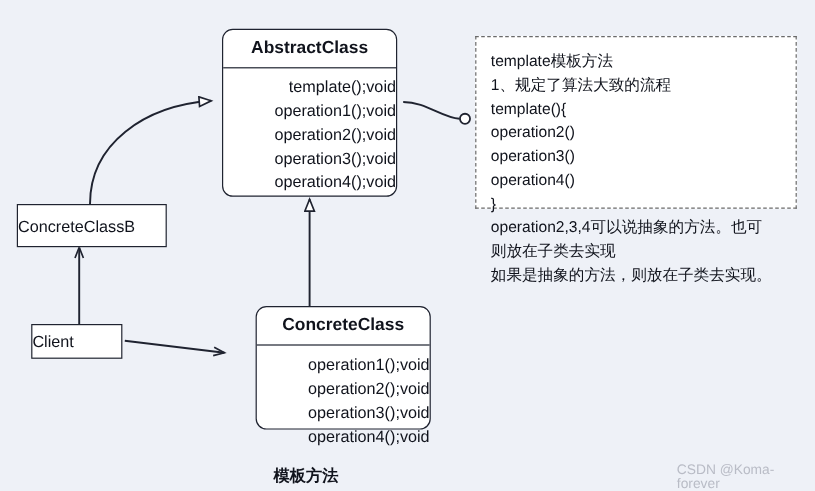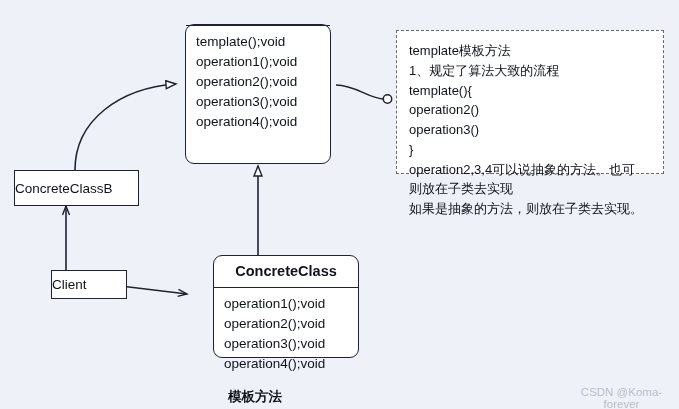--- a/index.html
+++ b/index.html
@@ -46,20 +46,21 @@
     padding: 7px 4px 7px 4px;
     line-height: 1.15;
   }
   .node-divider {
     height: 1.4px;
     background: #1f2330;
     width: 100%;
   }
   .node-body {
     padding: 6px 0 7px 10px;
+    text-align: right;
   }
   .node-body div {
     font-size: 13.5px;
     color: #10131c;
     line-height: 1.47;
     white-space: nowrap;
   }
   .plain-node {
     position: absolute;
     background: #ffffff;
@@ -116,20 +117,21 @@
 
     <path d="M66,270 L66,206" fill="none" stroke="#1f2330" stroke-width="1.6" marker-end="url(#arrowOpen)"></path>
 
     <path d="M104,284 L187,294" fill="none" stroke="#1f2330" stroke-width="1.6" marker-end="url(#arrowOpen)"></path>
 
     <path d="M336,85 C355,85 368,98 383,99" fill="none" stroke="#1f2330" stroke-width="1.6"></path>
     <circle cx="387.5" cy="99" r="4.2" fill="#ffffff" stroke="#1f2330" stroke-width="1.5"></circle>
   </svg>
 
   <div class="node rounded" style="left:185px; top:24px; width:146px; height:140px;">
+    <div class="node-title">AbstractClass</div>
     <div class="node-divider"></div>
     <div class="node-body">
       <div>template();void</div>
       <div>operation1();void</div>
       <div>operation2();void</div>
       <div>operation3();void</div>
       <div>operation4();void</div>
     </div>
   </div>
 
@@ -141,33 +143,34 @@
       <div>operation2();void</div>
       <div>operation3();void</div>
       <div>operation4();void</div>
     </div>
   </div>
 
   <div class="plain-node" style="left:14px; top:170px; width:125px; height:36px;">
     <span>ConcreteClassB</span>
   </div>
 
-  <div class="plain-node" style="left:26px; top:270px; width:76px; height:29px;margin-left:25px;">
+  <div class="plain-node" style="left:26px; top:270px; width:76px; height:29px;">
     <span>Client</span>
   </div>
 
   <div class="note" style="left:396px; top:30px; width:268px; height:144px;">
     <div>template模板方法</div>
     <div>1、规定了算法大致的流程</div>
     <div>template(){</div>
     <div>operation2()</div>
     <div>operation3()</div>
+    <div>operation4()</div>
     <div>}</div>
     <div>operation2,3,4可以说抽象的方法。也可</div>
     <div>则放在子类去实现</div>
     <div>如果是抽象的方法，则放在子类去实现。</div>
   </div>
 
   <div class="caption" style="left:228px; top:388px;font-weight:bold;">模板方法</div>
 
-  <div class="watermark" style="left:564px; top:386px;text-align:center;">CSDN @Koma-forever</div>
+  <div class="watermark" style="left:564px; top:386px;">CSDN @Koma-forever</div>
 
 </div>
 
 </body></html>

